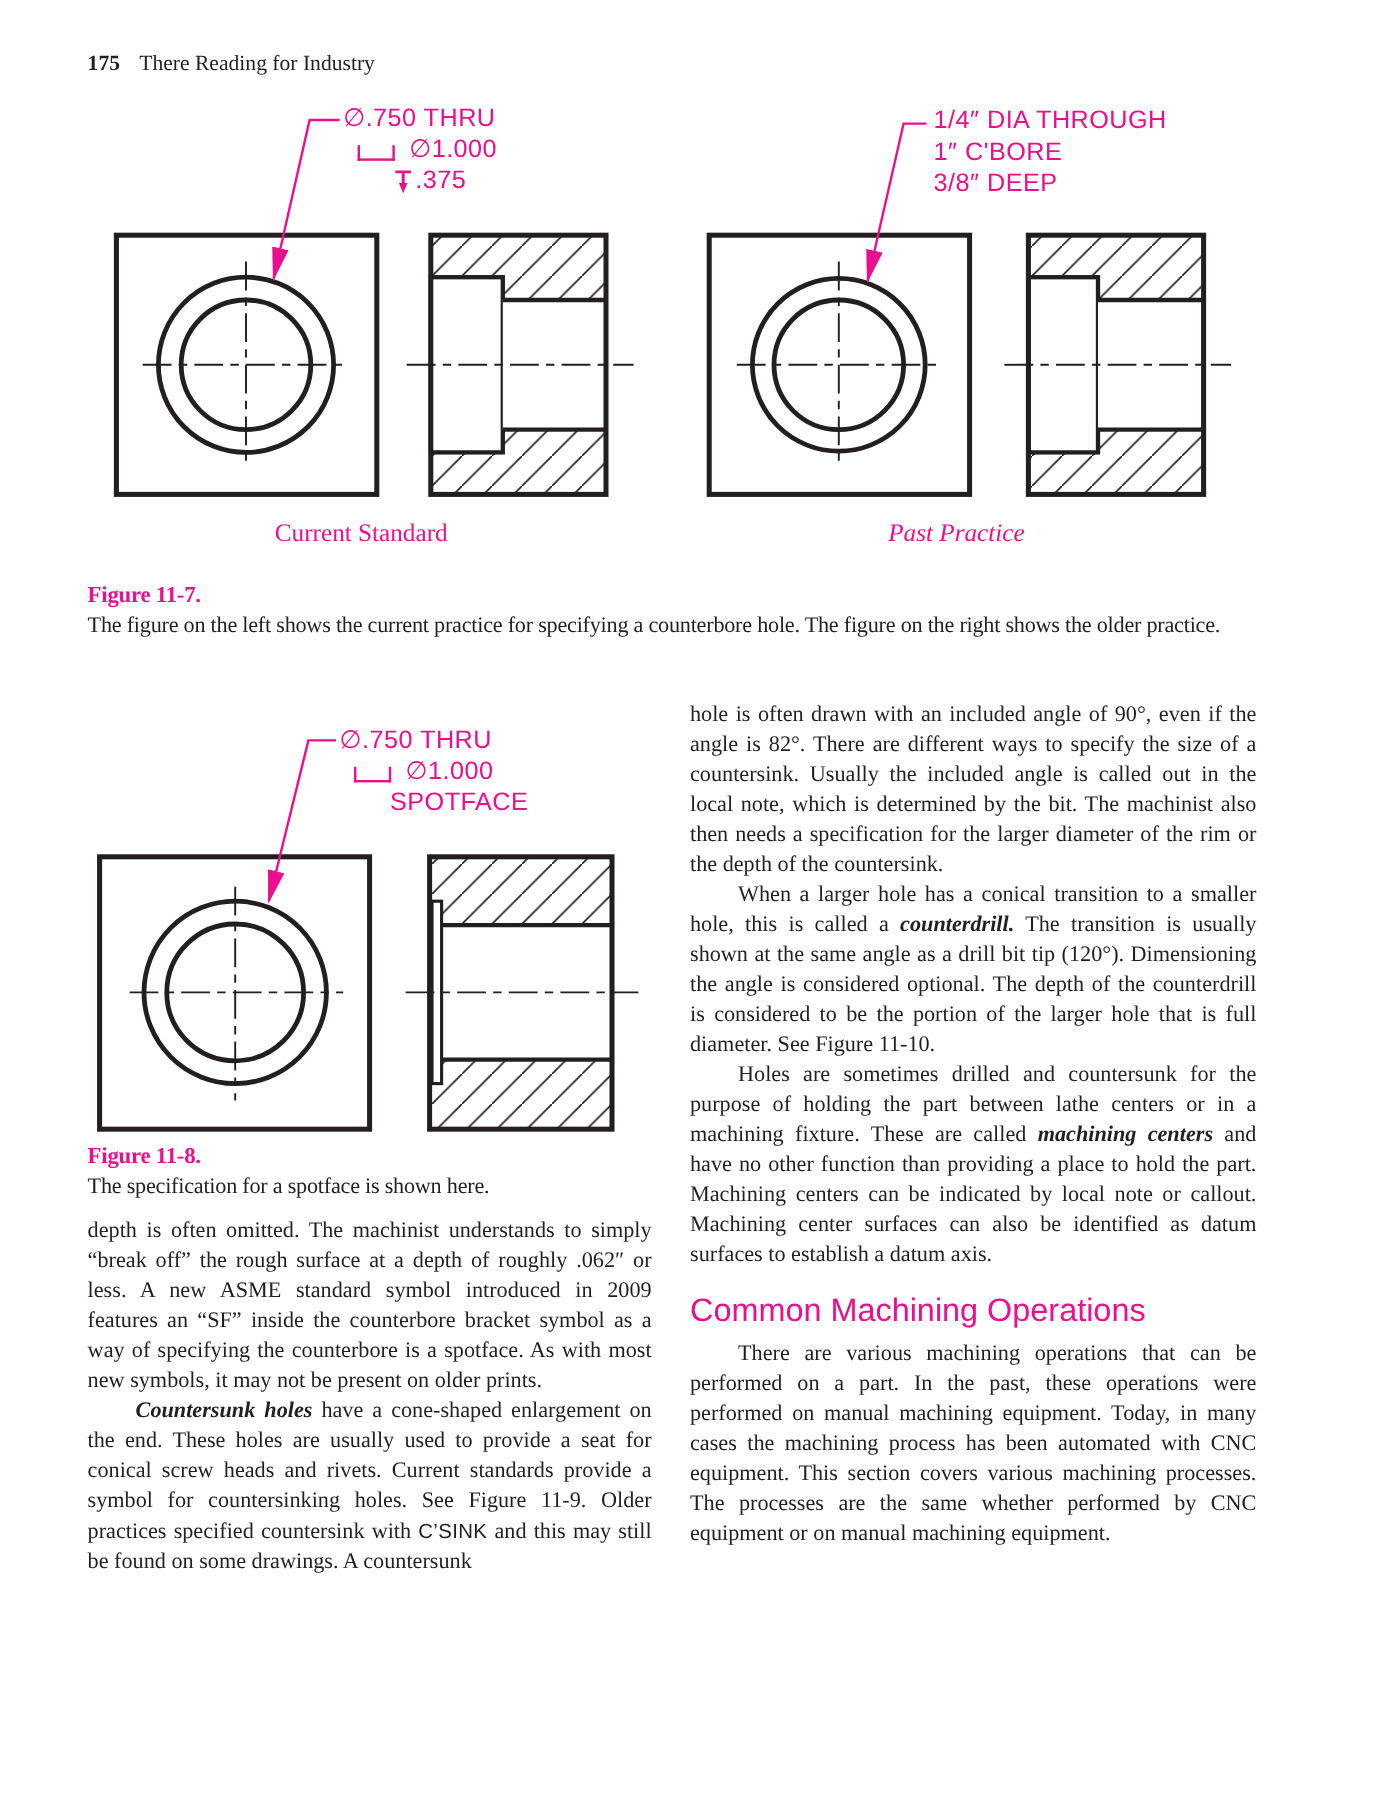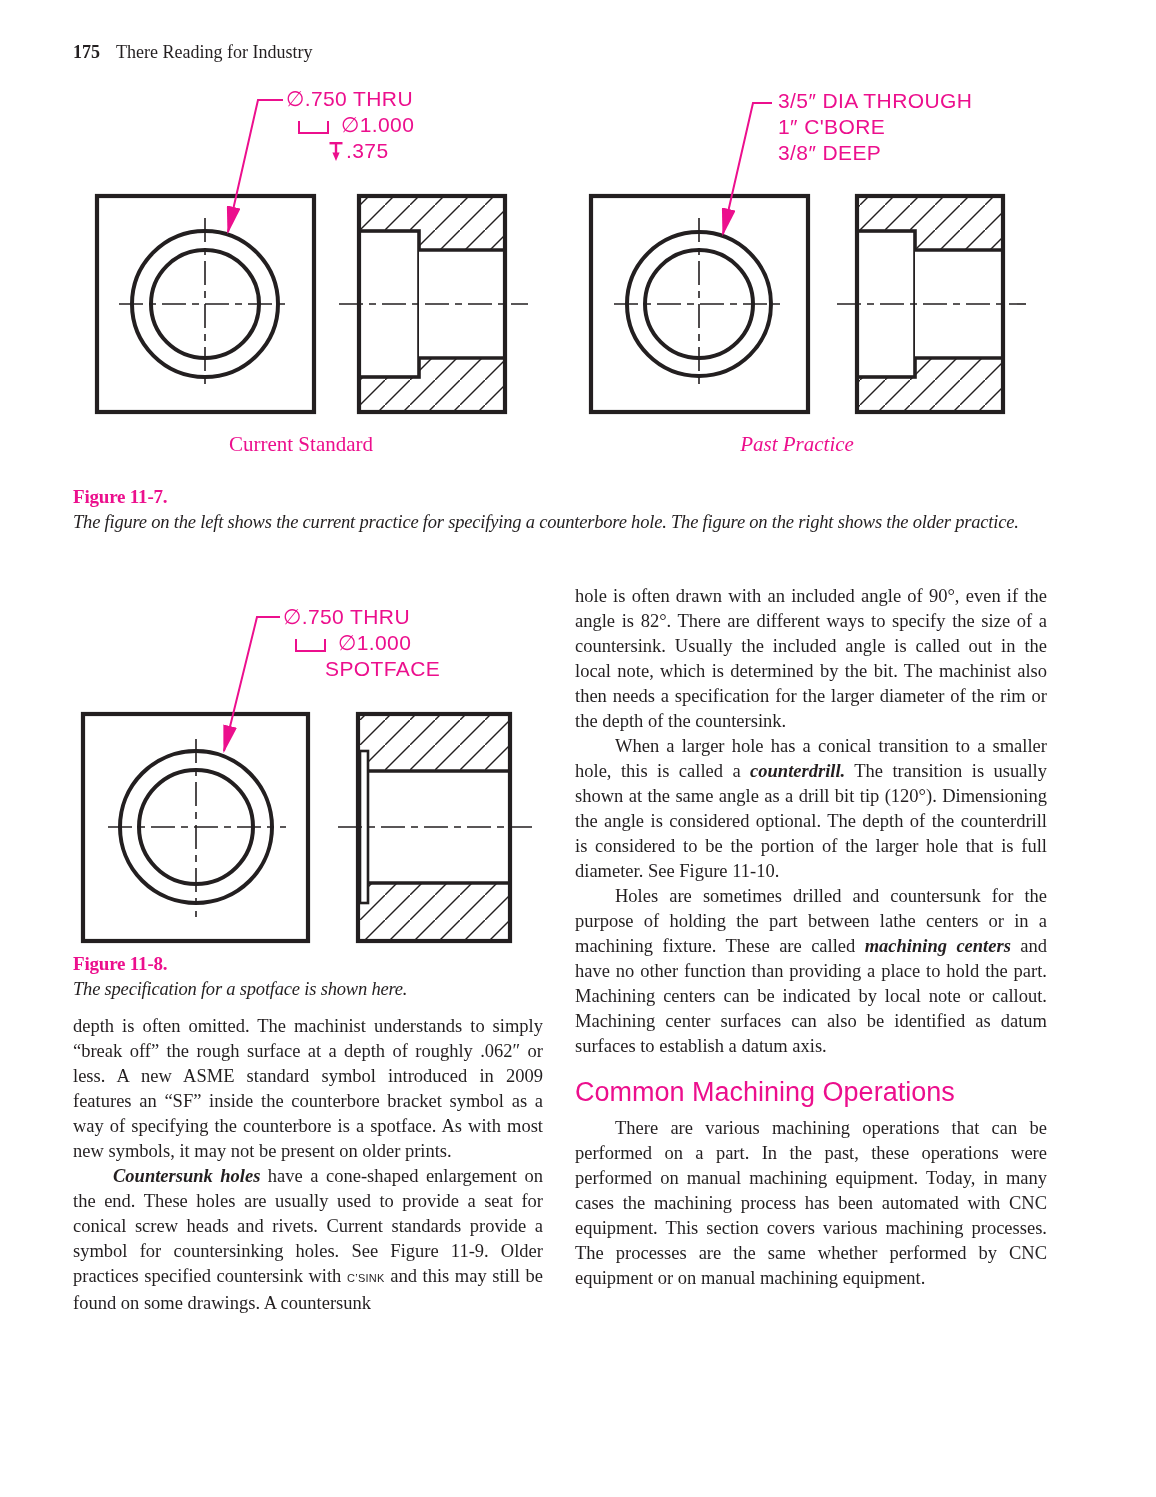--- a/index.html
+++ b/index.html
@@ -53,33 +53,32 @@
     color:var(--accent);
     font-weight:bold;
     font-size:19px;
     letter-spacing:-0.2px;
     margin-bottom:1px;
   }
   .caption .cap-body{
     font-size:18.5px;
     line-height:26px;
     letter-spacing:-0.2px;
-    font-style:italic;
   }
 
   
   .col{
     font-size:18.5px;
     line-height:25px;
     text-align:justify;
   }
   .col p{margin:0;}
   .col p.indent{text-indent:40px;}
   .seg-bi{font-weight:bold;font-style:italic;}
-  .seg-sans{font-family:"Liberation Sans","DejaVu Sans",sans-serif;font-size:11px;letter-spacing:.3px;margin-top:32px;}
+  .seg-sans{font-family:"Liberation Sans","DejaVu Sans",sans-serif;font-size:17px;letter-spacing:.3px;margin-top:32px;}
   #section-heading{
     font-family:"Liberation Sans","DejaVu Sans",sans-serif;
     font-weight:normal;
     font-size:27px;
     color:var(--accent);
     margin:21px 0 11px 0;
     text-align:left;
     text-indent:0;
   }
 
@@ -158,21 +157,21 @@
         <line x1="1.5" y1="2.2" x2="14.5" y2="2.2" stroke="#ec0f8d" stroke-width="2.4"></line>
         <line x1="8" y1="2.2" x2="8" y2="13" stroke="#ec0f8d" stroke-width="2.4"></line>
         <path d="M8,20 L4.4,11.5 L11.6,11.5 Z" fill="#ec0f8d"></path>
       </svg>
       <span>.375</span>
     </div>
   </div>
 
   <div class="abs callout" style="left:778px;top:88px;">
     <div class="cline">
-        <span>3/5″ DIA THROUGH</span>
+        <span>1/4″ DIA THROUGH</span>
       </div>
     <div class="cline">
         <span>1″ C'BORE</span>
       </div>
     <div class="cline">
         <span>3/8″ DEEP</span>
       </div>
   </div>
 
   <div class="abs fig-label" style="left:141px;top:432px;">Current Standard</div>

